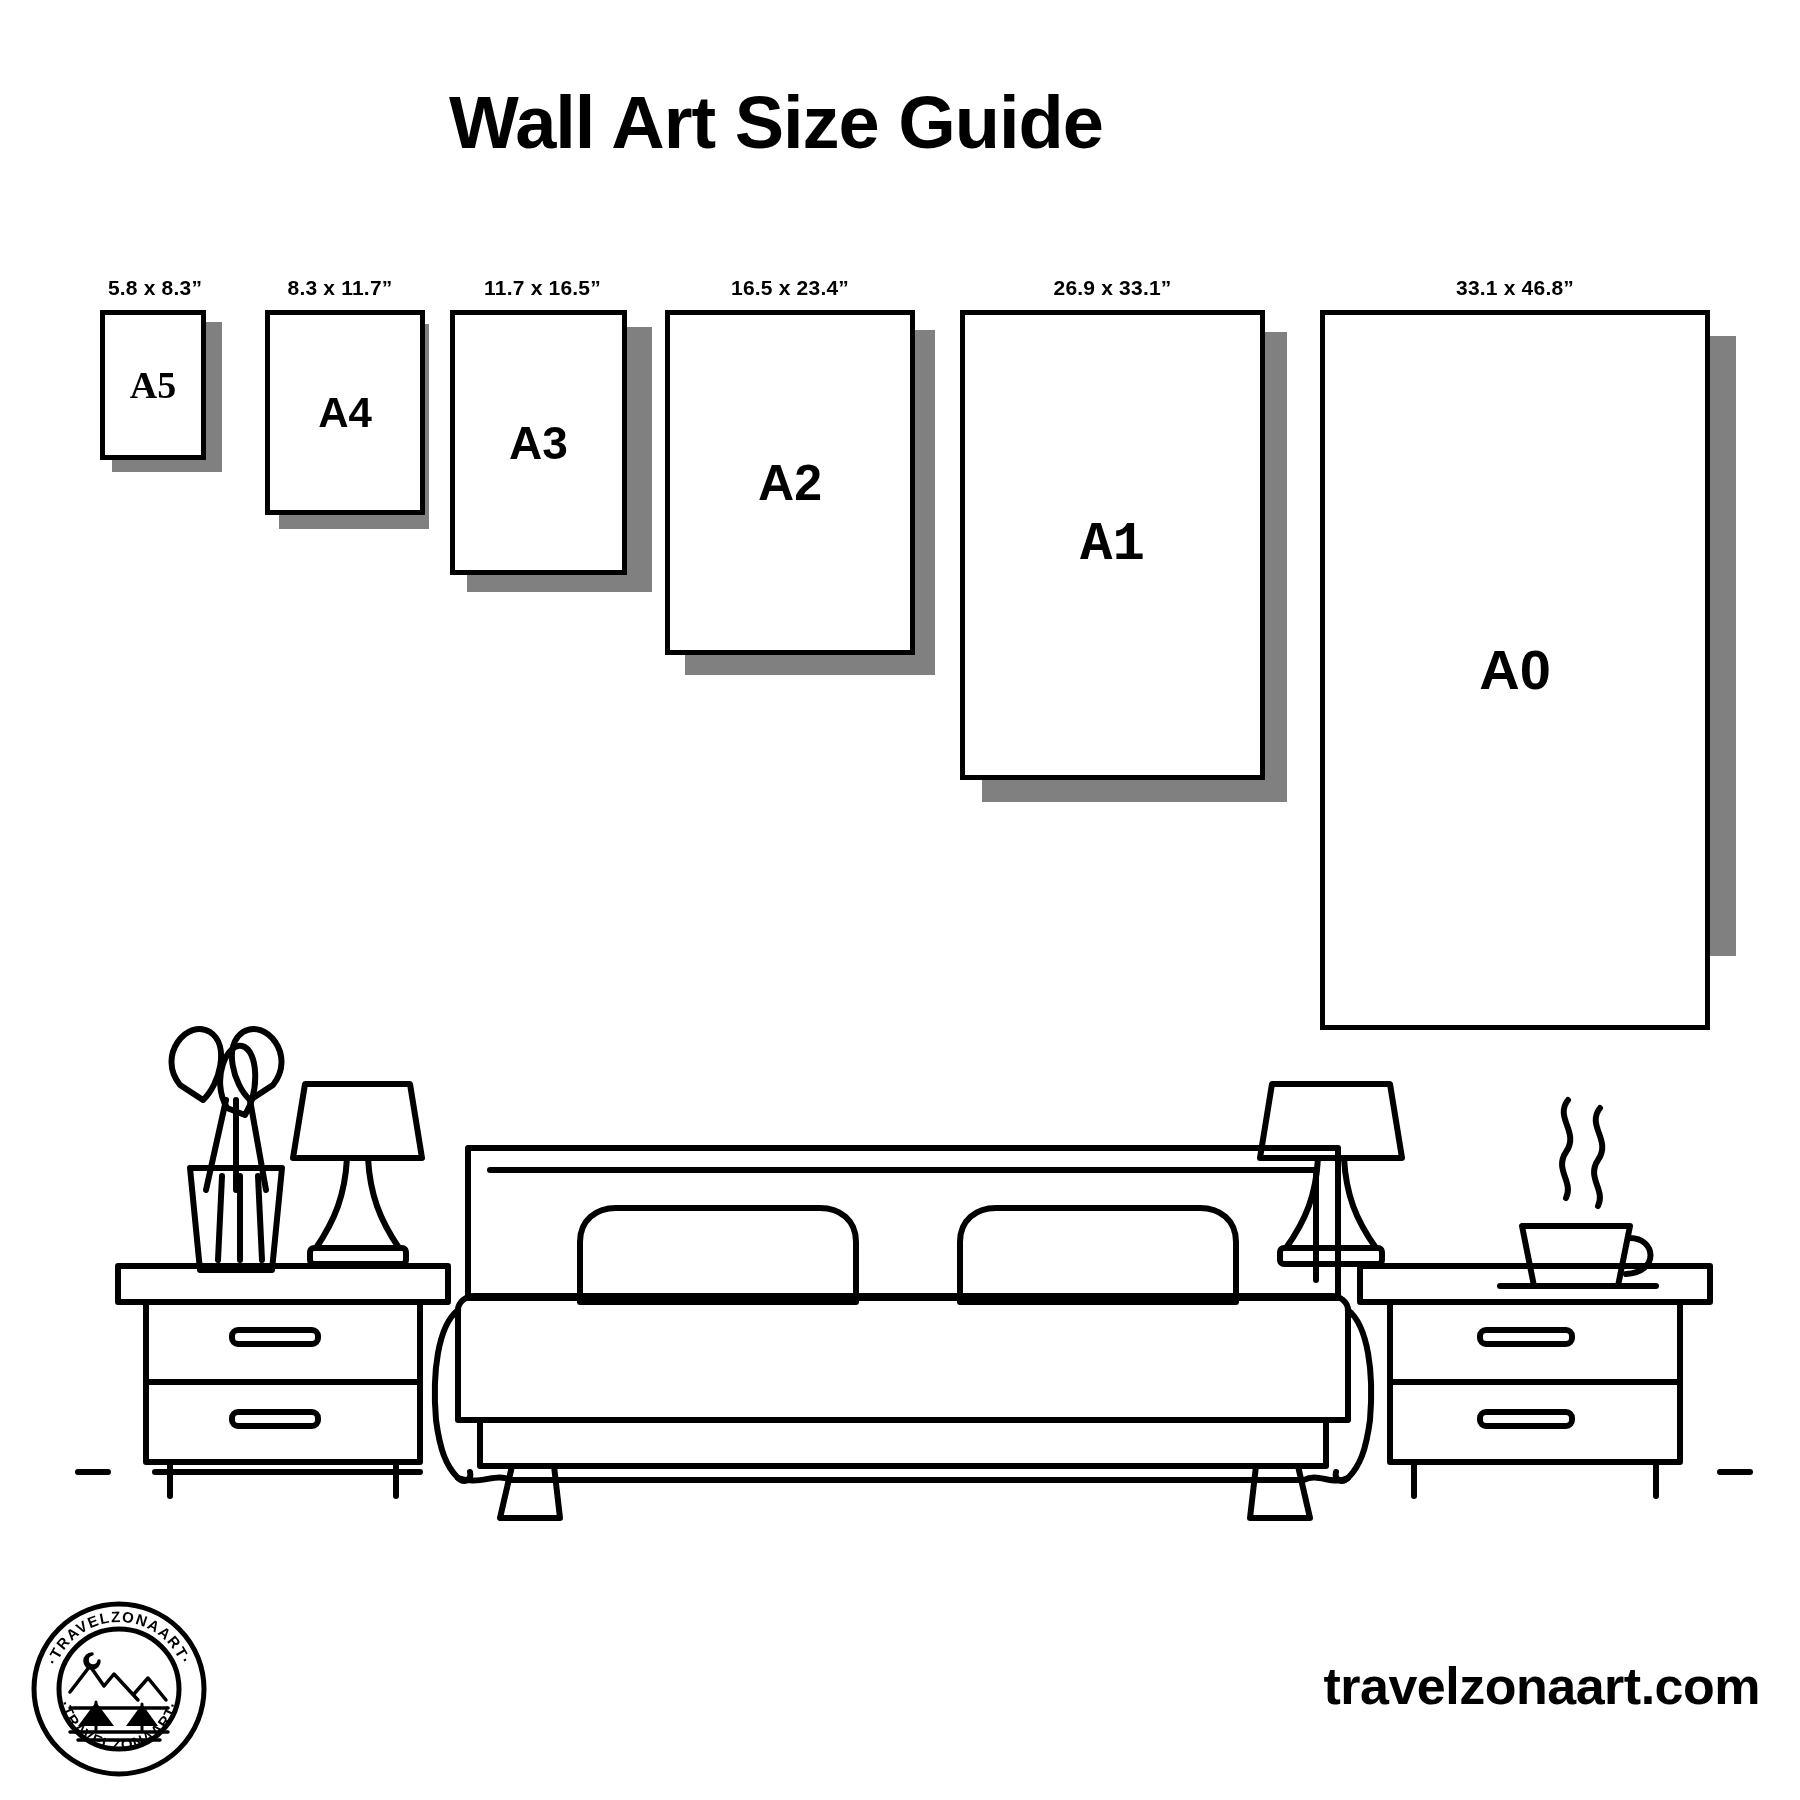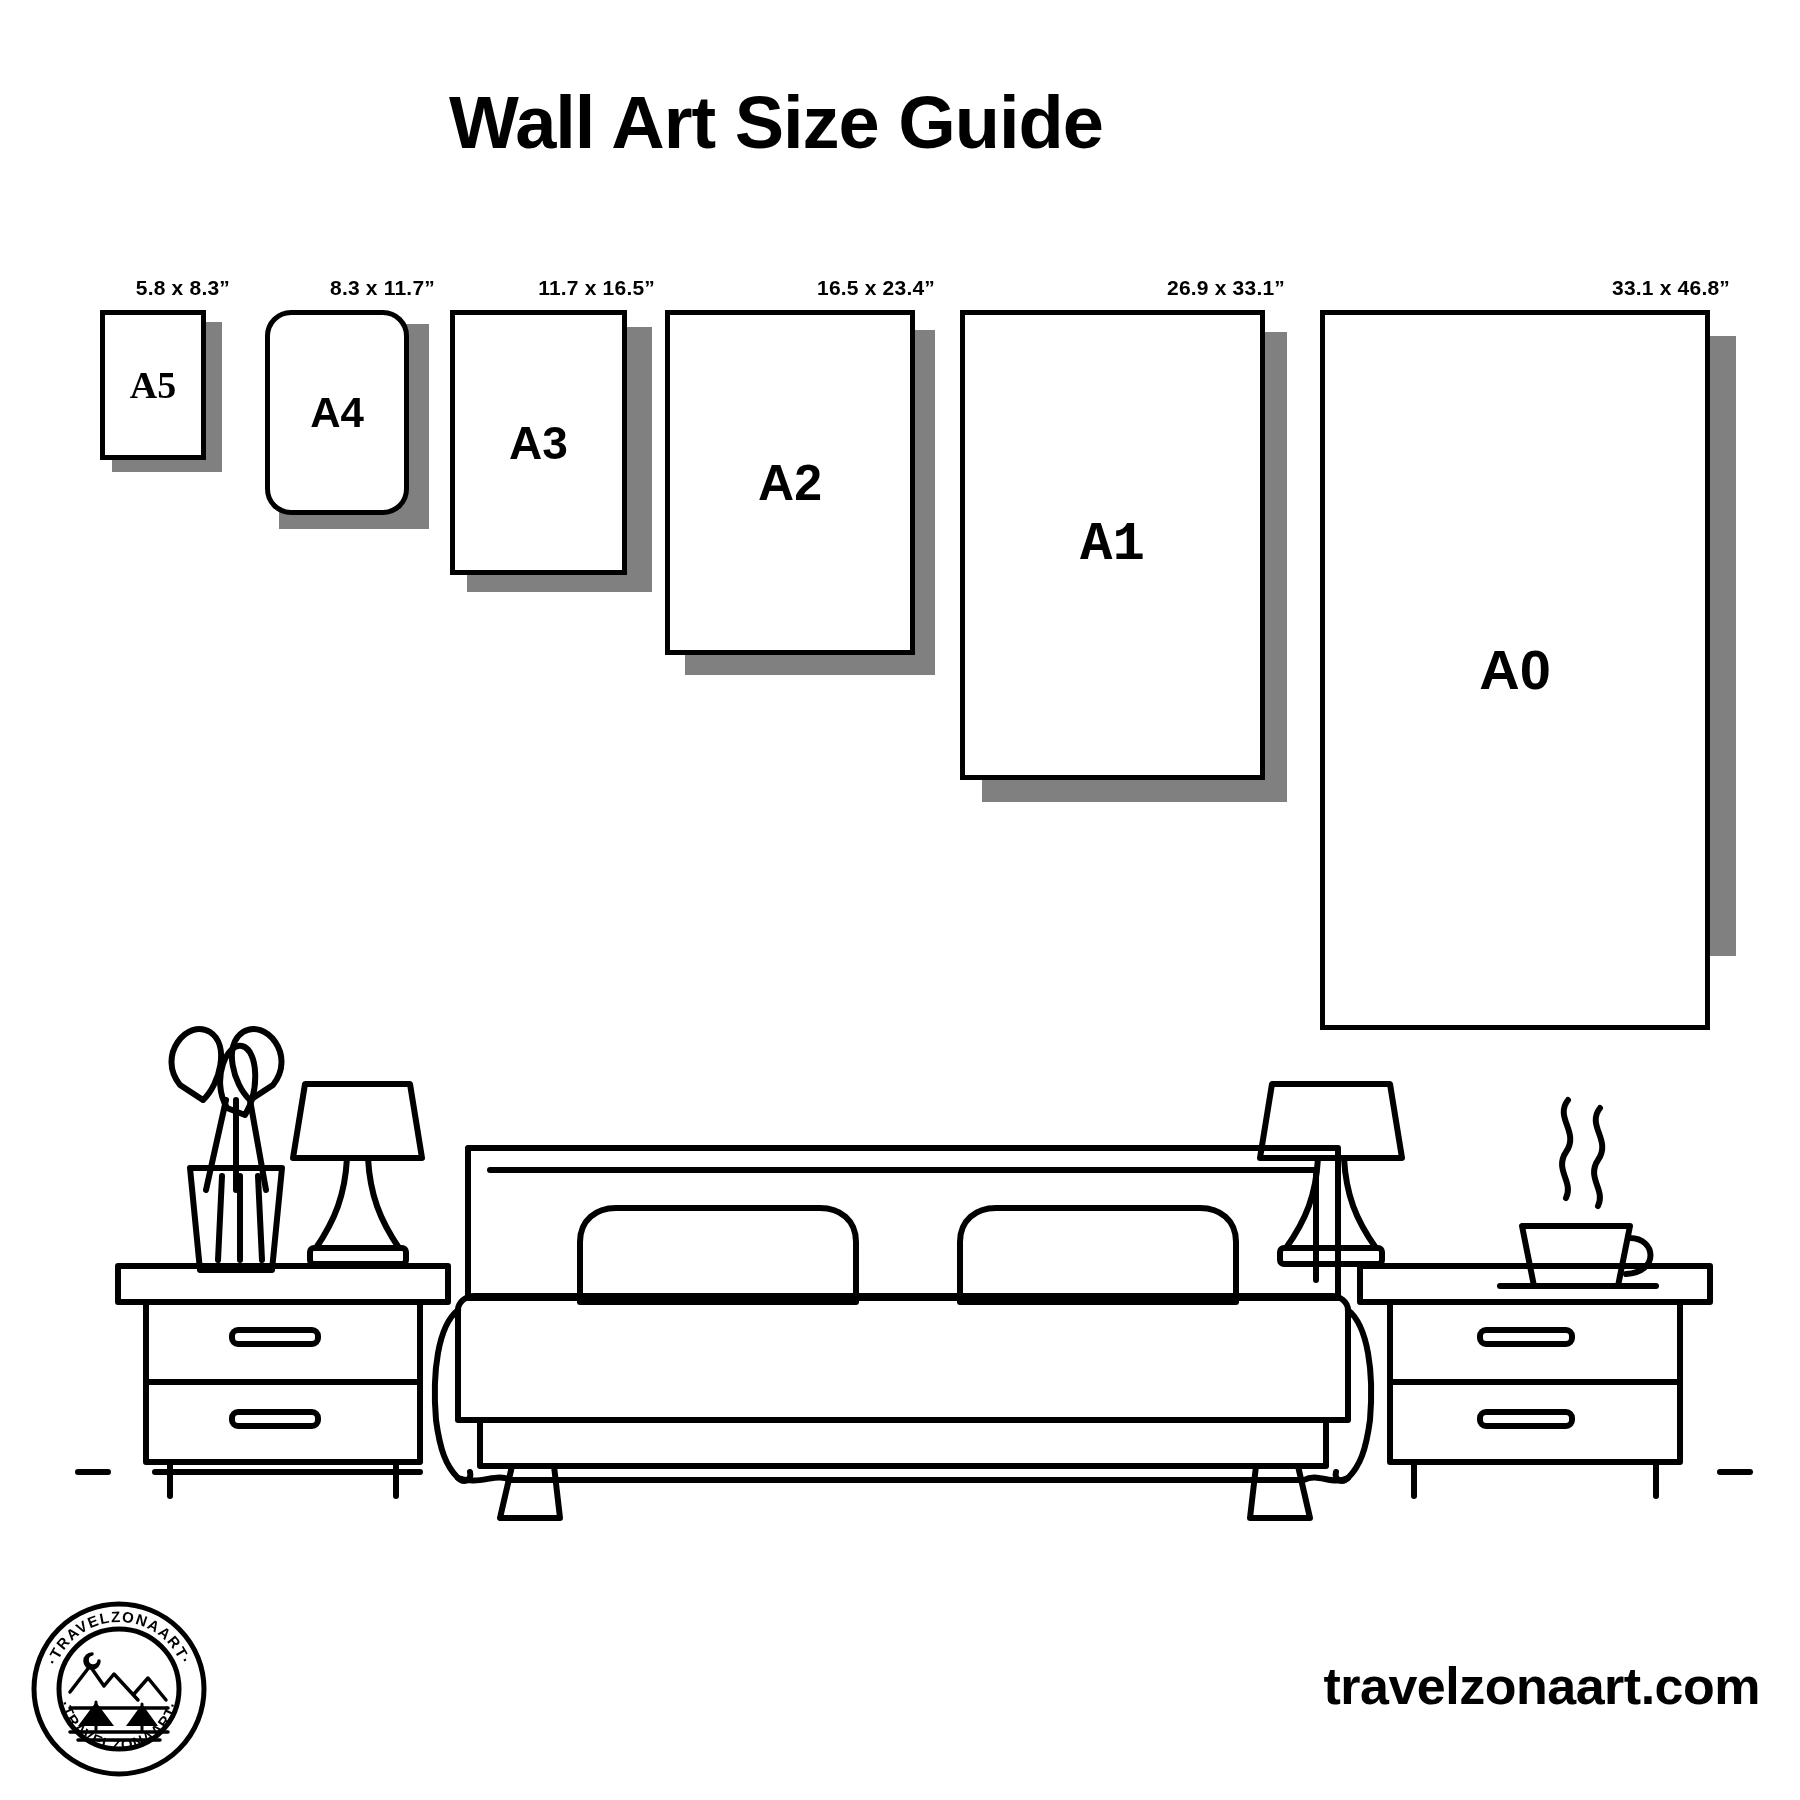--- a/index.html
+++ b/index.html
@@ -36,21 +36,21 @@
     width: 1800px;
     height: 740px;
   }
   .size-item {
     position: absolute;
   }
   .size-dim {
     position: absolute;
     left: 0;
     width: 100%;
-    text-align: right;
+    text-align: center;
     font-size: 21px;
     font-weight: 700;
     letter-spacing: 0.2px;
     white-space: nowrap;
   }
   .frame-wrap {
     position: absolute;
     left: 0;
   }
   .frame-shadow {
@@ -122,21 +122,21 @@
       <div class="frame-box" style="width:106px; height:150px;font-family:Liberation Serif, serif;">
         <span class="frame-label" style="font-size:38px;">A5</span>
       </div>
     </div>
   </div>
 
   <div class="size-item" style="left:265px; top:0px; width:150px;">
     <div class="size-dim" style="top:-14px; left:-20px; width:190px;">8.3 x 11.7”</div>
     <div class="frame-wrap" style="top:20px; width:150px; height:205px;">
       <div class="frame-shadow" style="left:14px; top:14px; width:150px; height:205px;"></div>
-      <div class="frame-box" style="width:144px; height:205px;border-radius:26px;">
+      <div class="frame-box" style="width:160px; height:205px;">
         <span class="frame-label" style="font-size:42px;">A4</span>
       </div>
     </div>
   </div>
 
   <div class="size-item" style="left:450px; top:0px; width:185px;">
     <div class="size-dim" style="top:-14px; left:-20px; width:225px;">11.7 x 16.5”</div>
     <div class="frame-wrap" style="top:20px; width:185px; height:265px;">
       <div class="frame-shadow" style="left:17px; top:17px; width:185px; height:265px;"></div>
       <div class="frame-box" style="width:177px; height:265px;">

